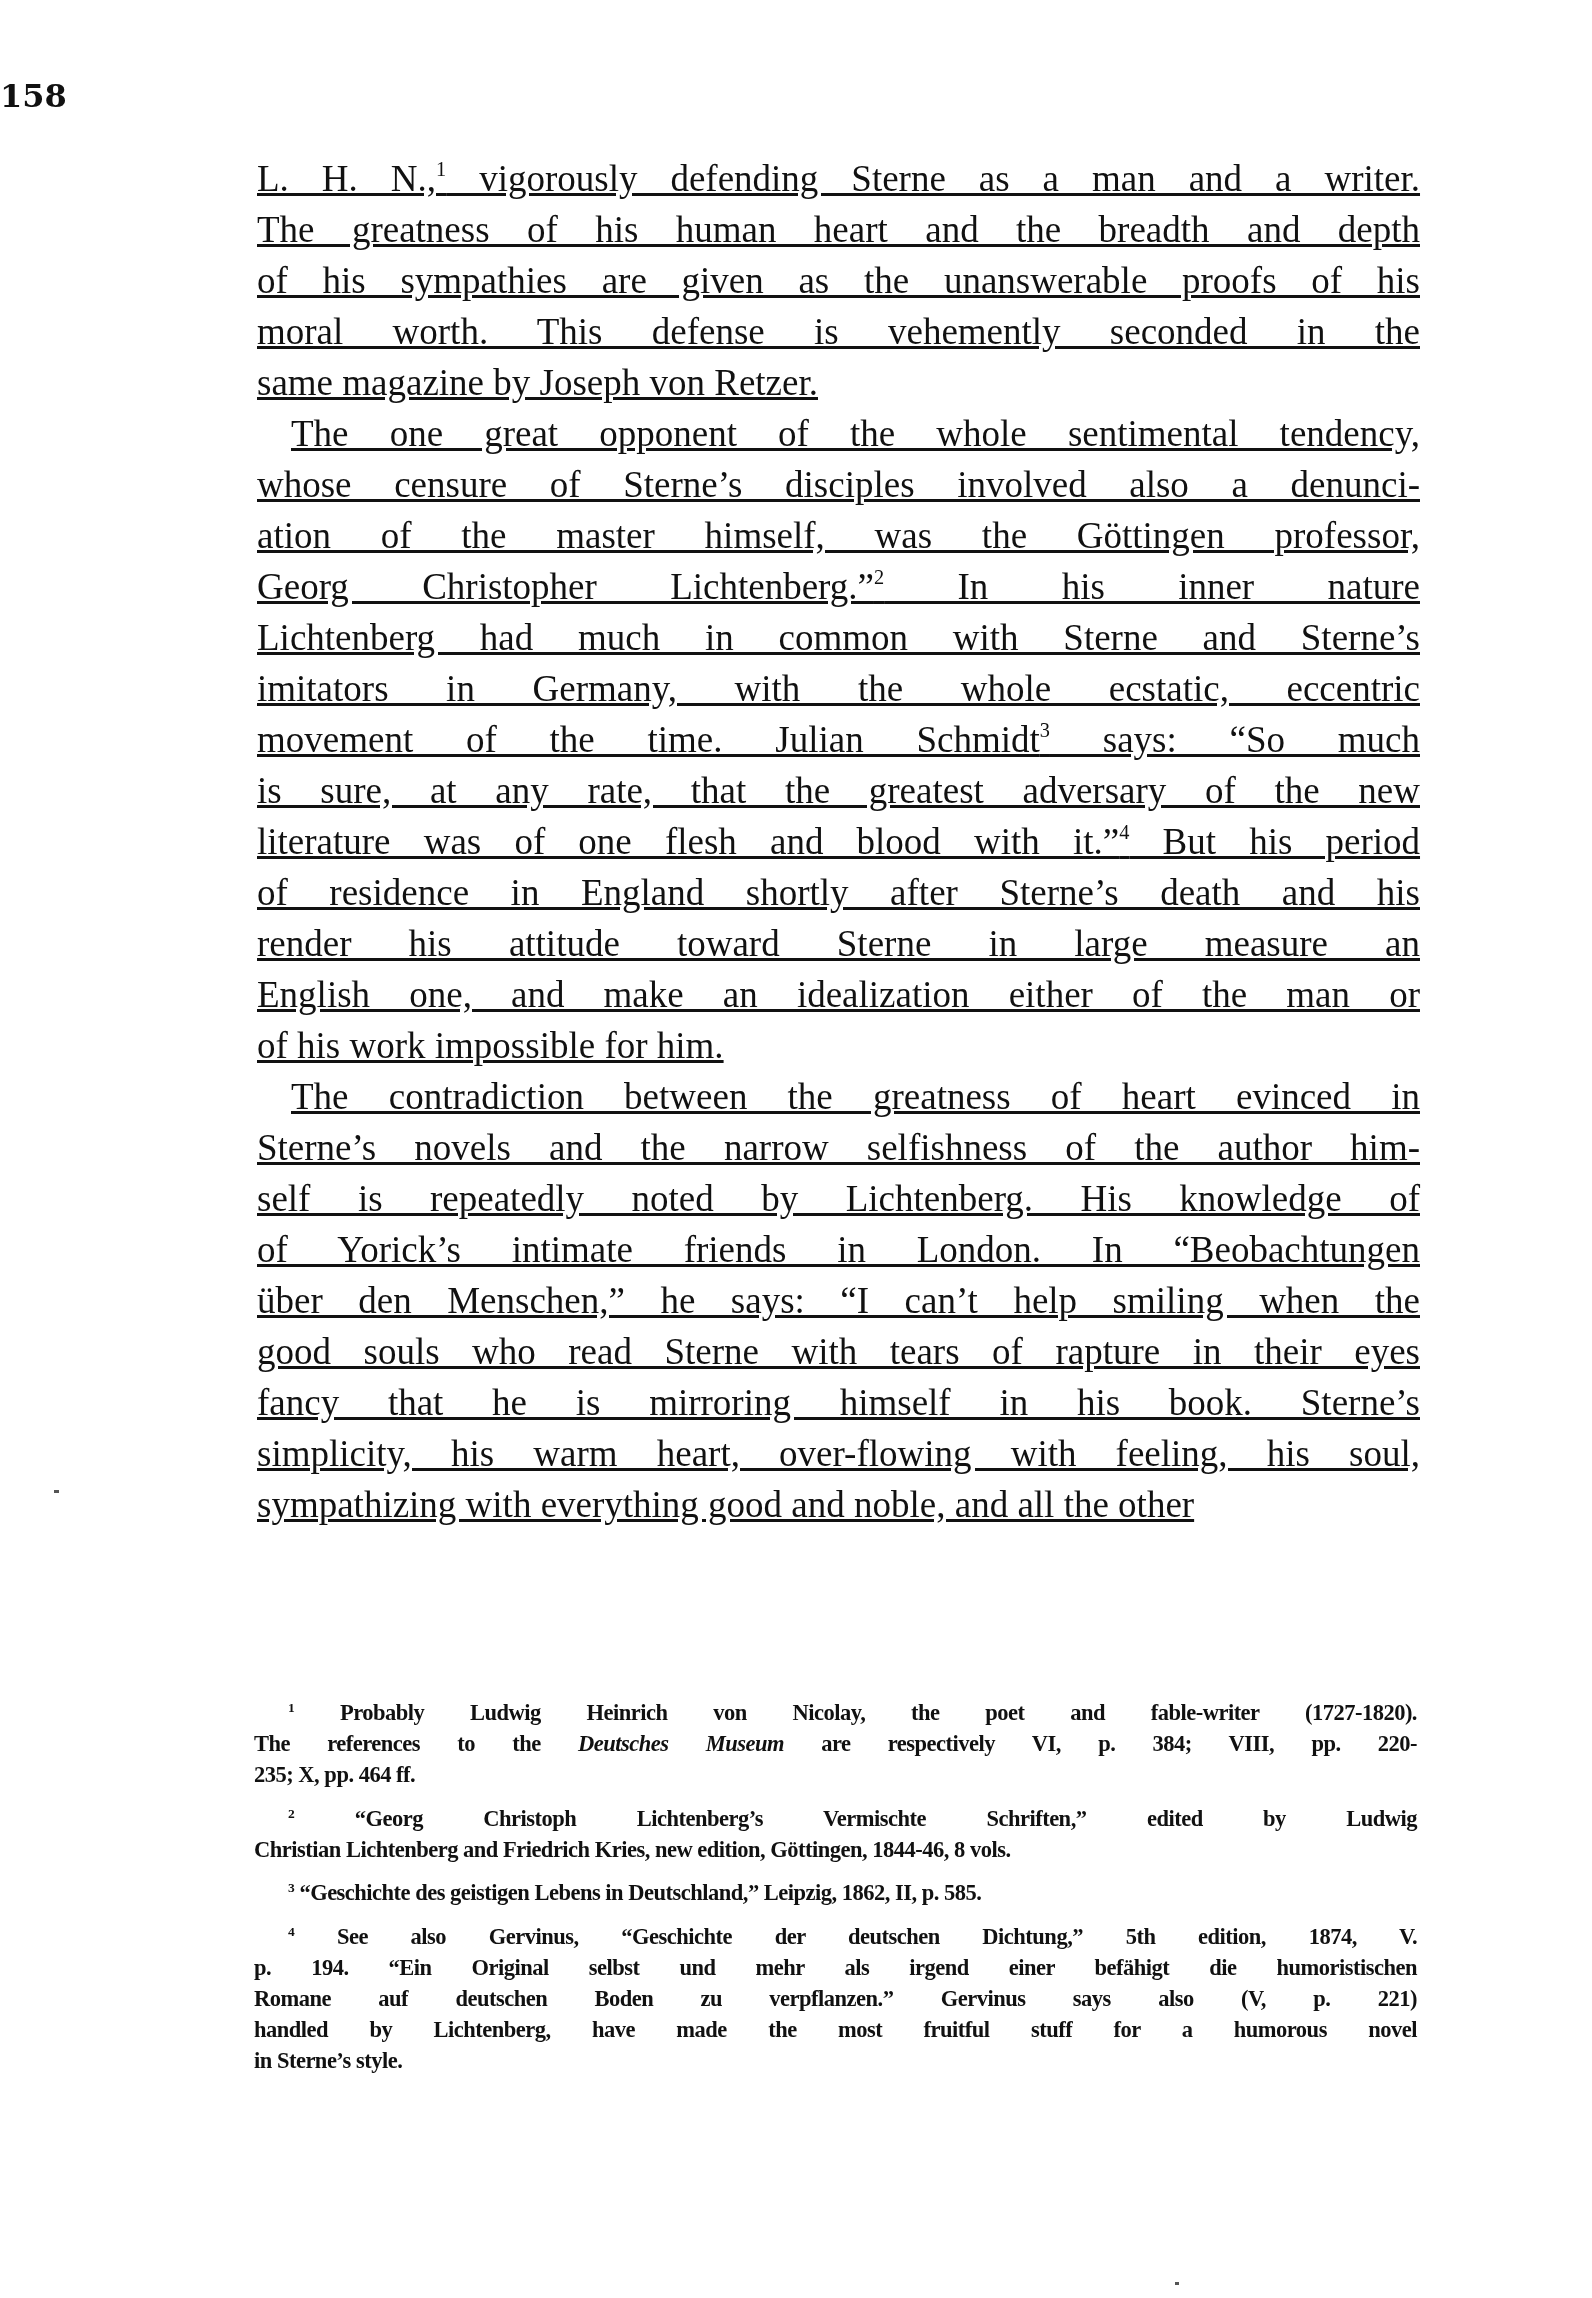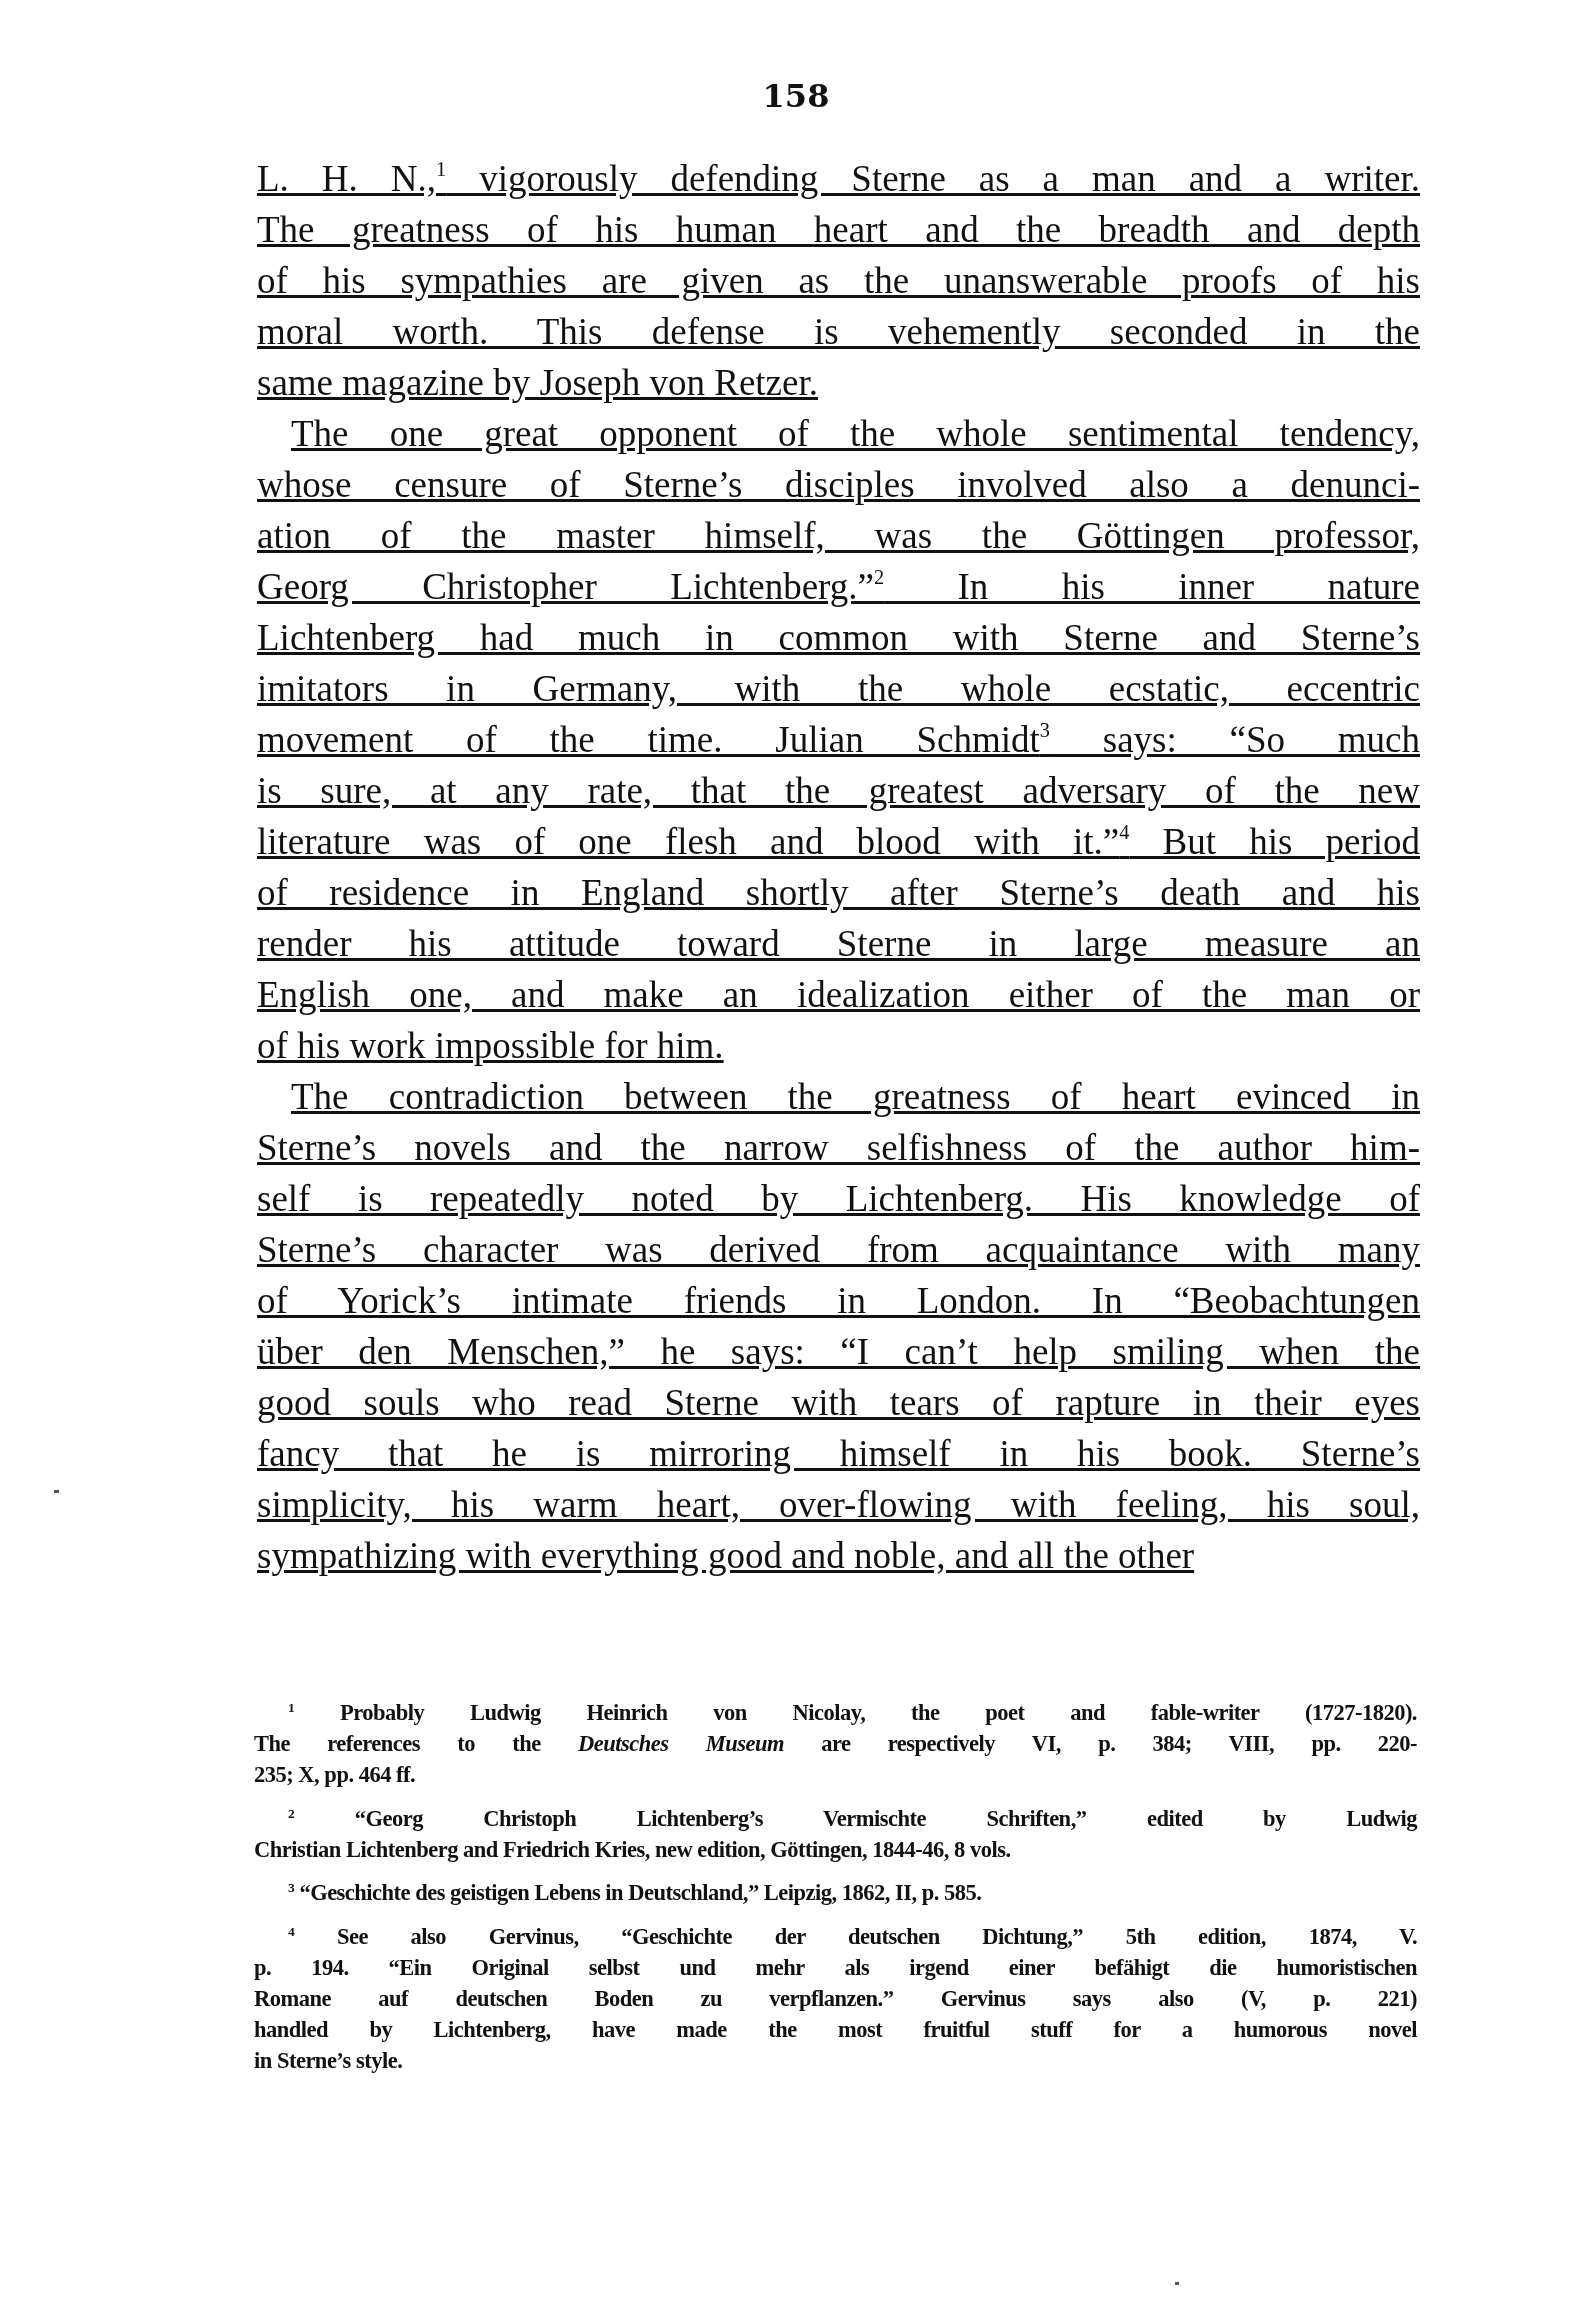--- a/index.html
+++ b/index.html
@@ -1,18 +1,18 @@
 <!DOCTYPE html>
 <html style="font-size:14.4px"><head>
 <meta charset="utf-8">
 <style>
   html, body { margin: 0; padding: 0; background: #ffffff; }
   body { width: 1592px; height: 2299px; position: relative; overflow: hidden; color: #111; }
   .page-number {
-    position: absolute; top: 77px; left: 0; width: 1592px; text-align: center;
+    position: absolute; top: 77px; left: 0; width: 1592px; text-align: left;
     font-family: "DejaVu Serif", serif; font-weight: bold; font-size: 32px;
   }
   .body-text {
     position: absolute; left: 257px; top: 153px; width: 1163px;
     font-family: "Liberation Serif", serif; font-size: 37px; line-height: 51px;
   }
   .line { white-space: nowrap; text-align: justify; text-align-last: justify; height: 51px; text-decoration: underline; }
   .line.last { text-align-last: left; }
   .line.indent { padding-left: 34px; }
   sup { font-size: 0.55em; line-height: 0; vertical-align: 0.75em; }
@@ -55,21 +55,20 @@
       <div class="line"><span>literature was of one flesh and blood with it.”</span><sup>4</sup><span>  But his period</span></div>
       <div class="line"><span>of residence in England shortly after Sterne’s death and his</span></div>
       <div class="line"><span>render his attitude toward Sterne in large measure an</span></div>
       <div class="line"><span>English one, and make an idealization either of the man or</span></div>
       <div class="line last"><span>of his work impossible for him.</span></div>
     </div>
     <div>
       <div class="line indent"><span>The contradiction between the greatness of heart evinced in</span></div>
       <div class="line"><span>Sterne’s novels and the narrow selfishness of the author him-</span></div>
       <div class="line"><span>self is repeatedly noted by Lichtenberg.  His knowledge of</span></div>
-      <div class="line"><span>Sterne’s character was derived from acquaintance with many</span></div>
       <div class="line"><span>of Yorick’s intimate friends in London.  In “Beobachtungen</span></div>
       <div class="line"><span>über den Menschen,” he says: “I can’t help smiling when the</span></div>
       <div class="line"><span>good souls who read Sterne with tears of rapture in their eyes</span></div>
       <div class="line"><span>fancy that he is mirroring himself in his book.  Sterne’s</span></div>
       <div class="line"><span>simplicity, his warm heart, over-flowing with feeling, his soul,</span></div>
       <div class="line last"><span>sympathizing with everything good and noble, and all the other</span></div>
     </div>
   </div>
 
 <div class="footnotes" id="footnotes">

